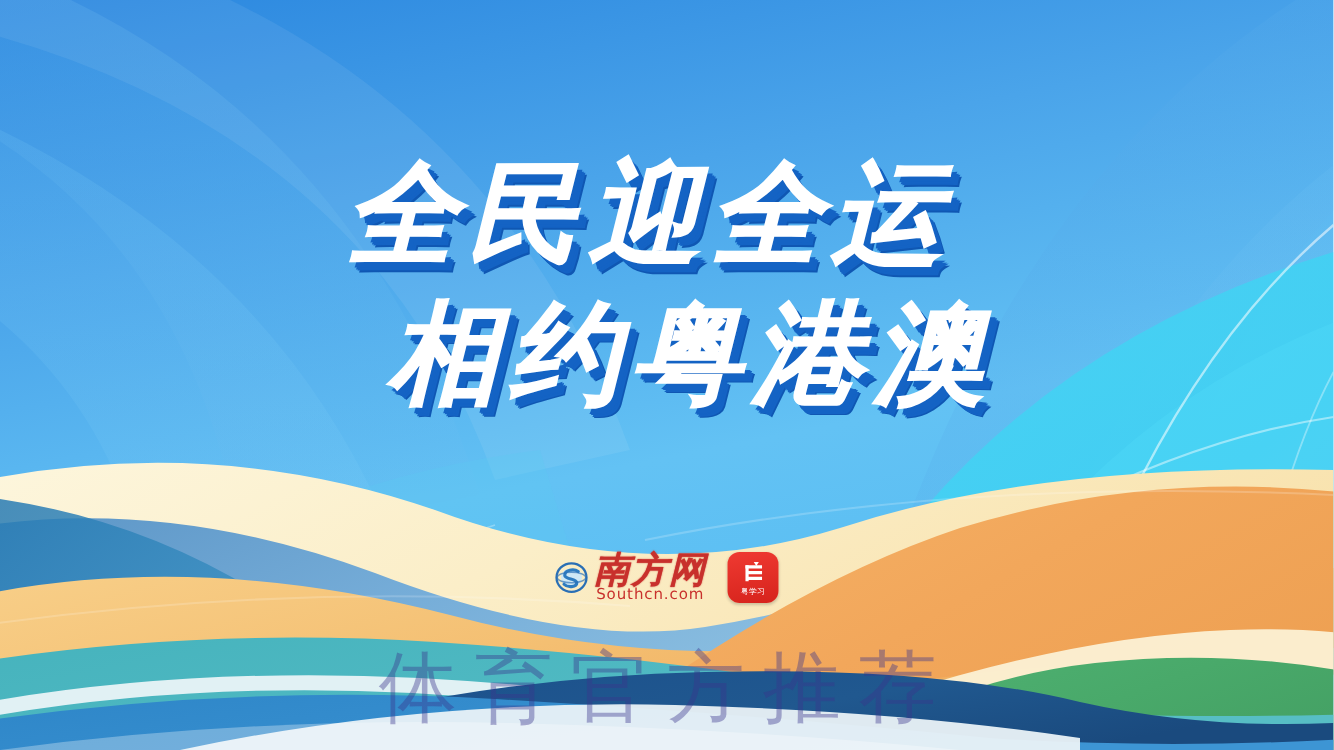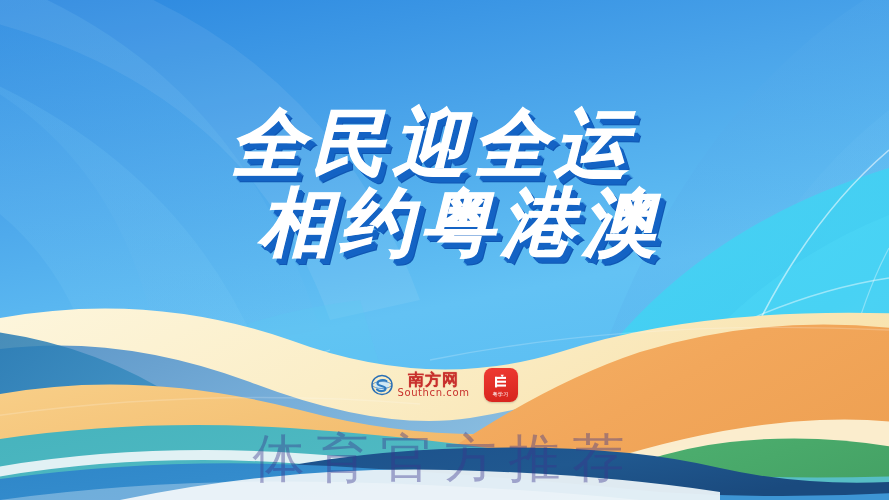--- a/index.html
+++ b/index.html
@@ -42,21 +42,21 @@
     letter-spacing: 7px;
     white-space: nowrap;
     text-shadow:
        3px 4px 0 #1463c4,
        4px 5px 0 #1463c4,
        5px 6px 0 #1463c4,
        6px 7px 0 #0f57b3;
     -webkit-text-stroke: 1px #ffffff;
   }
   #title-line-1 { padding-left: 0px; }
-  #title-line-2 { padding-left: 56px; }
+  #title-line-2 { padding-left: 56px; margin-top: 14px; }
 
   
   #logo-row {
     position: absolute;
     left: 0;
     top: 368px;
     width: 889px;
     z-index: 45;
     display: flex;
     justify-content: center;
@@ -75,21 +75,22 @@
   }
   #southcn-wordmark {
     display: flex;
     flex-direction: column;
     align-items: center;
     line-height: 1;
   }
   #southcn-cn {
     font-family: "DejaVu Sans", "Liberation Sans", sans-serif;
     font-weight: 700;
-    font-size: 16px;
+    font-style: italic;
+    font-size: 24px;
     color: #c8302c;
     letter-spacing: 1px;
     text-shadow: 0 0 1px #c8302c;
   }
   #southcn-en {
     font-family: "DejaVu Sans", "Liberation Sans", sans-serif;
     font-weight: 400;
     font-size: 10px;
     color: #c8302c;
     letter-spacing: 0.6px;

